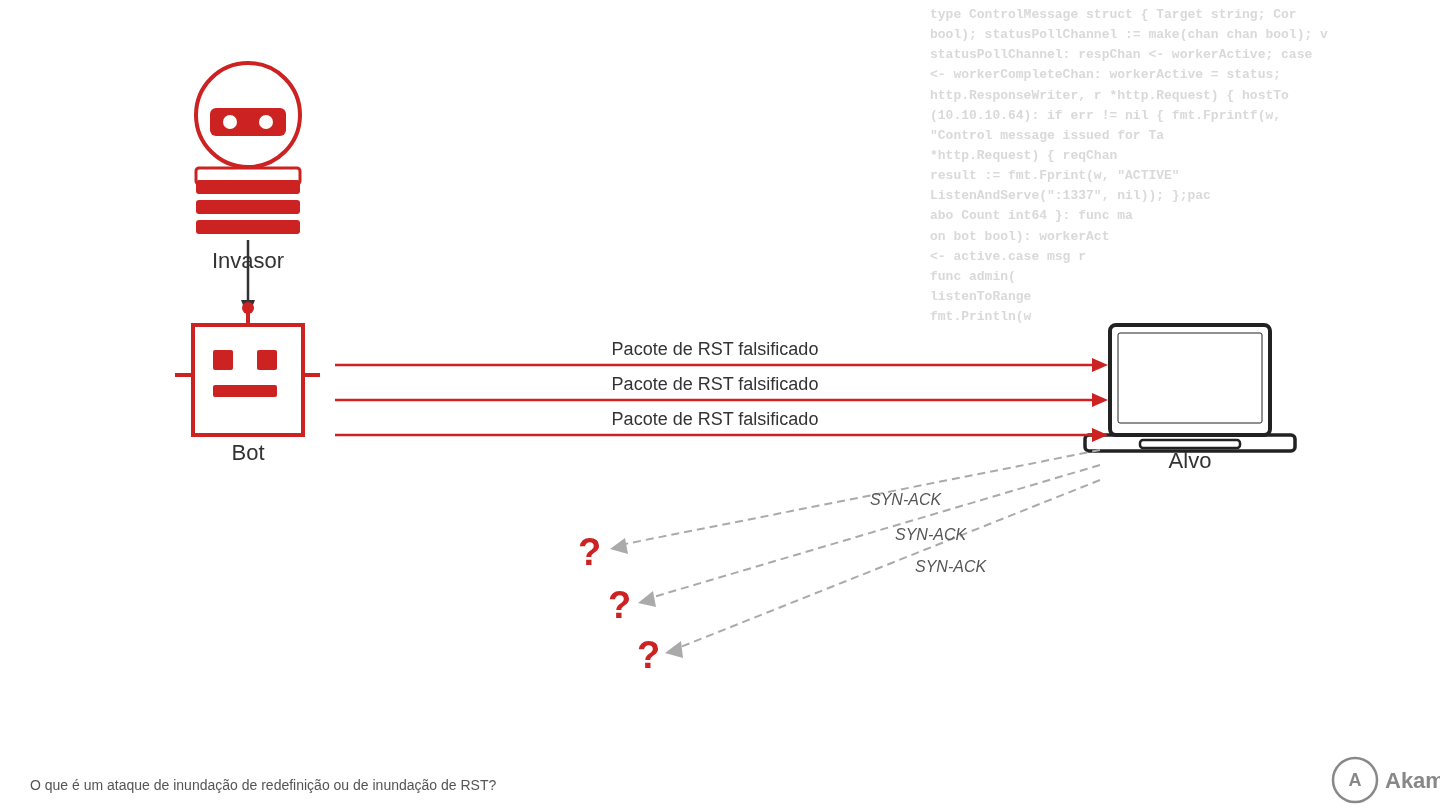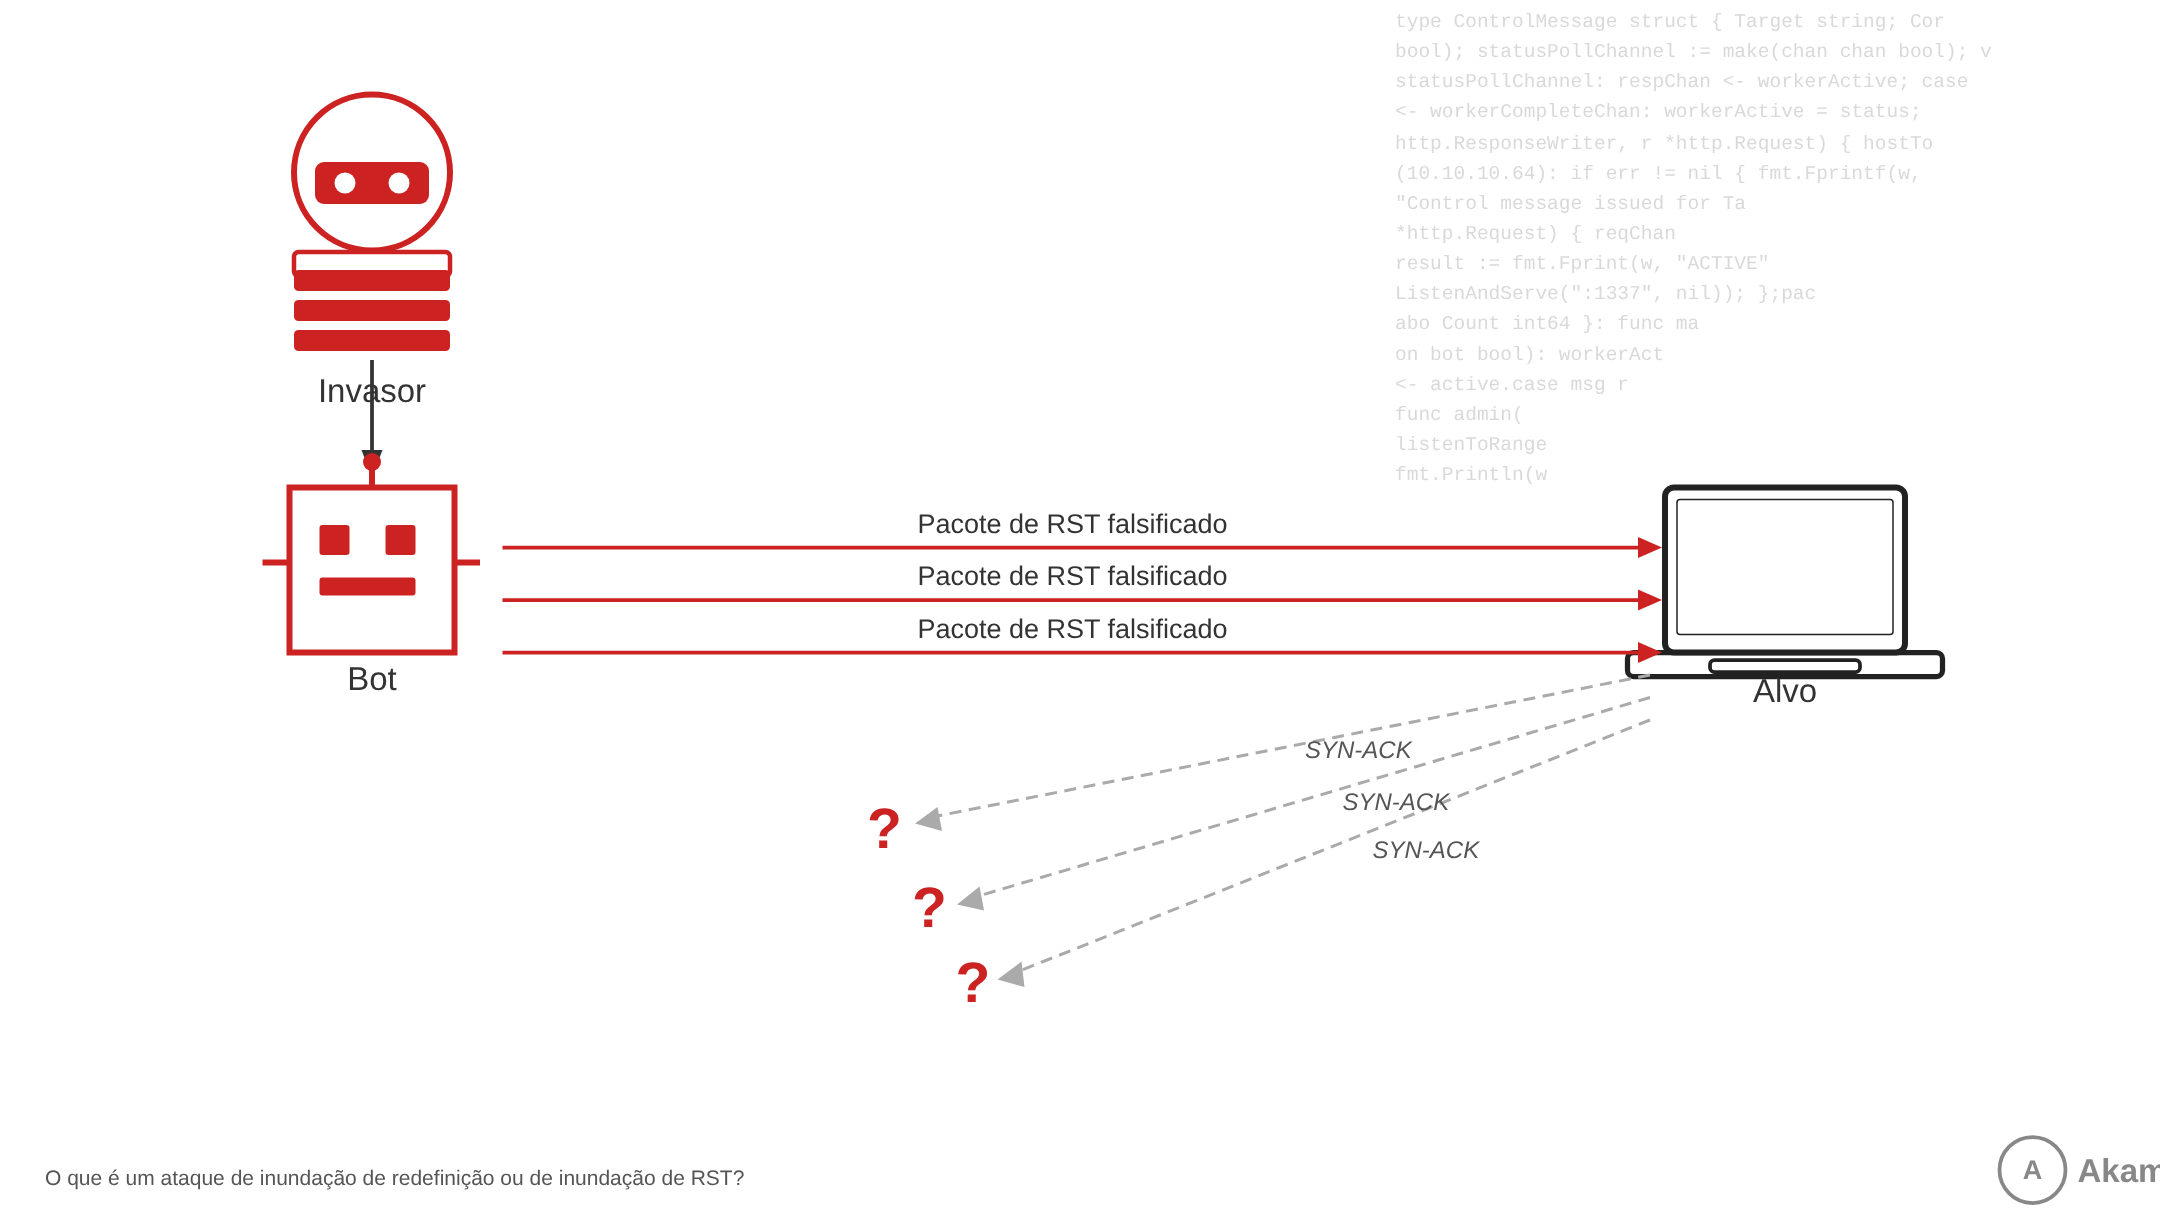--- a/index.html
+++ b/index.html
@@ -21,20 +21,21 @@
       width: 520px;
       height: 380px;
       font-family: 'Courier New', monospace;
       font-size: 13px;
       color: rgba(180, 180, 180, 0.5);
       white-space: pre;
       line-height: 1.55;
       padding: 5px 10px;
       pointer-events: none;
       overflow: hidden;
+      font-weight: bold;
     }
   </style>
 </head>
 <body>
 
 <div class="code-bg">type ControlMessage struct { Target string; Cor
 bool); statusPollChannel := make(chan chan bool); v
 statusPollChannel: respChan &lt;- workerActive; case
 &lt;- workerCompleteChan: workerActive = status;
 http.ResponseWriter, r *http.Request) { hostTo

